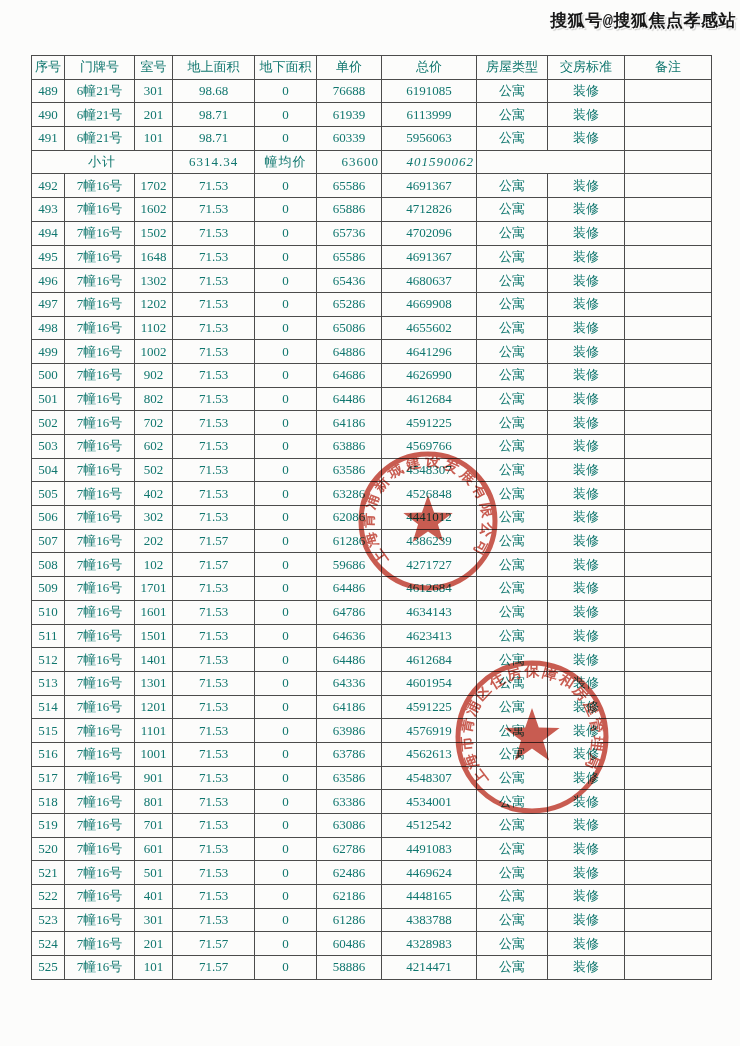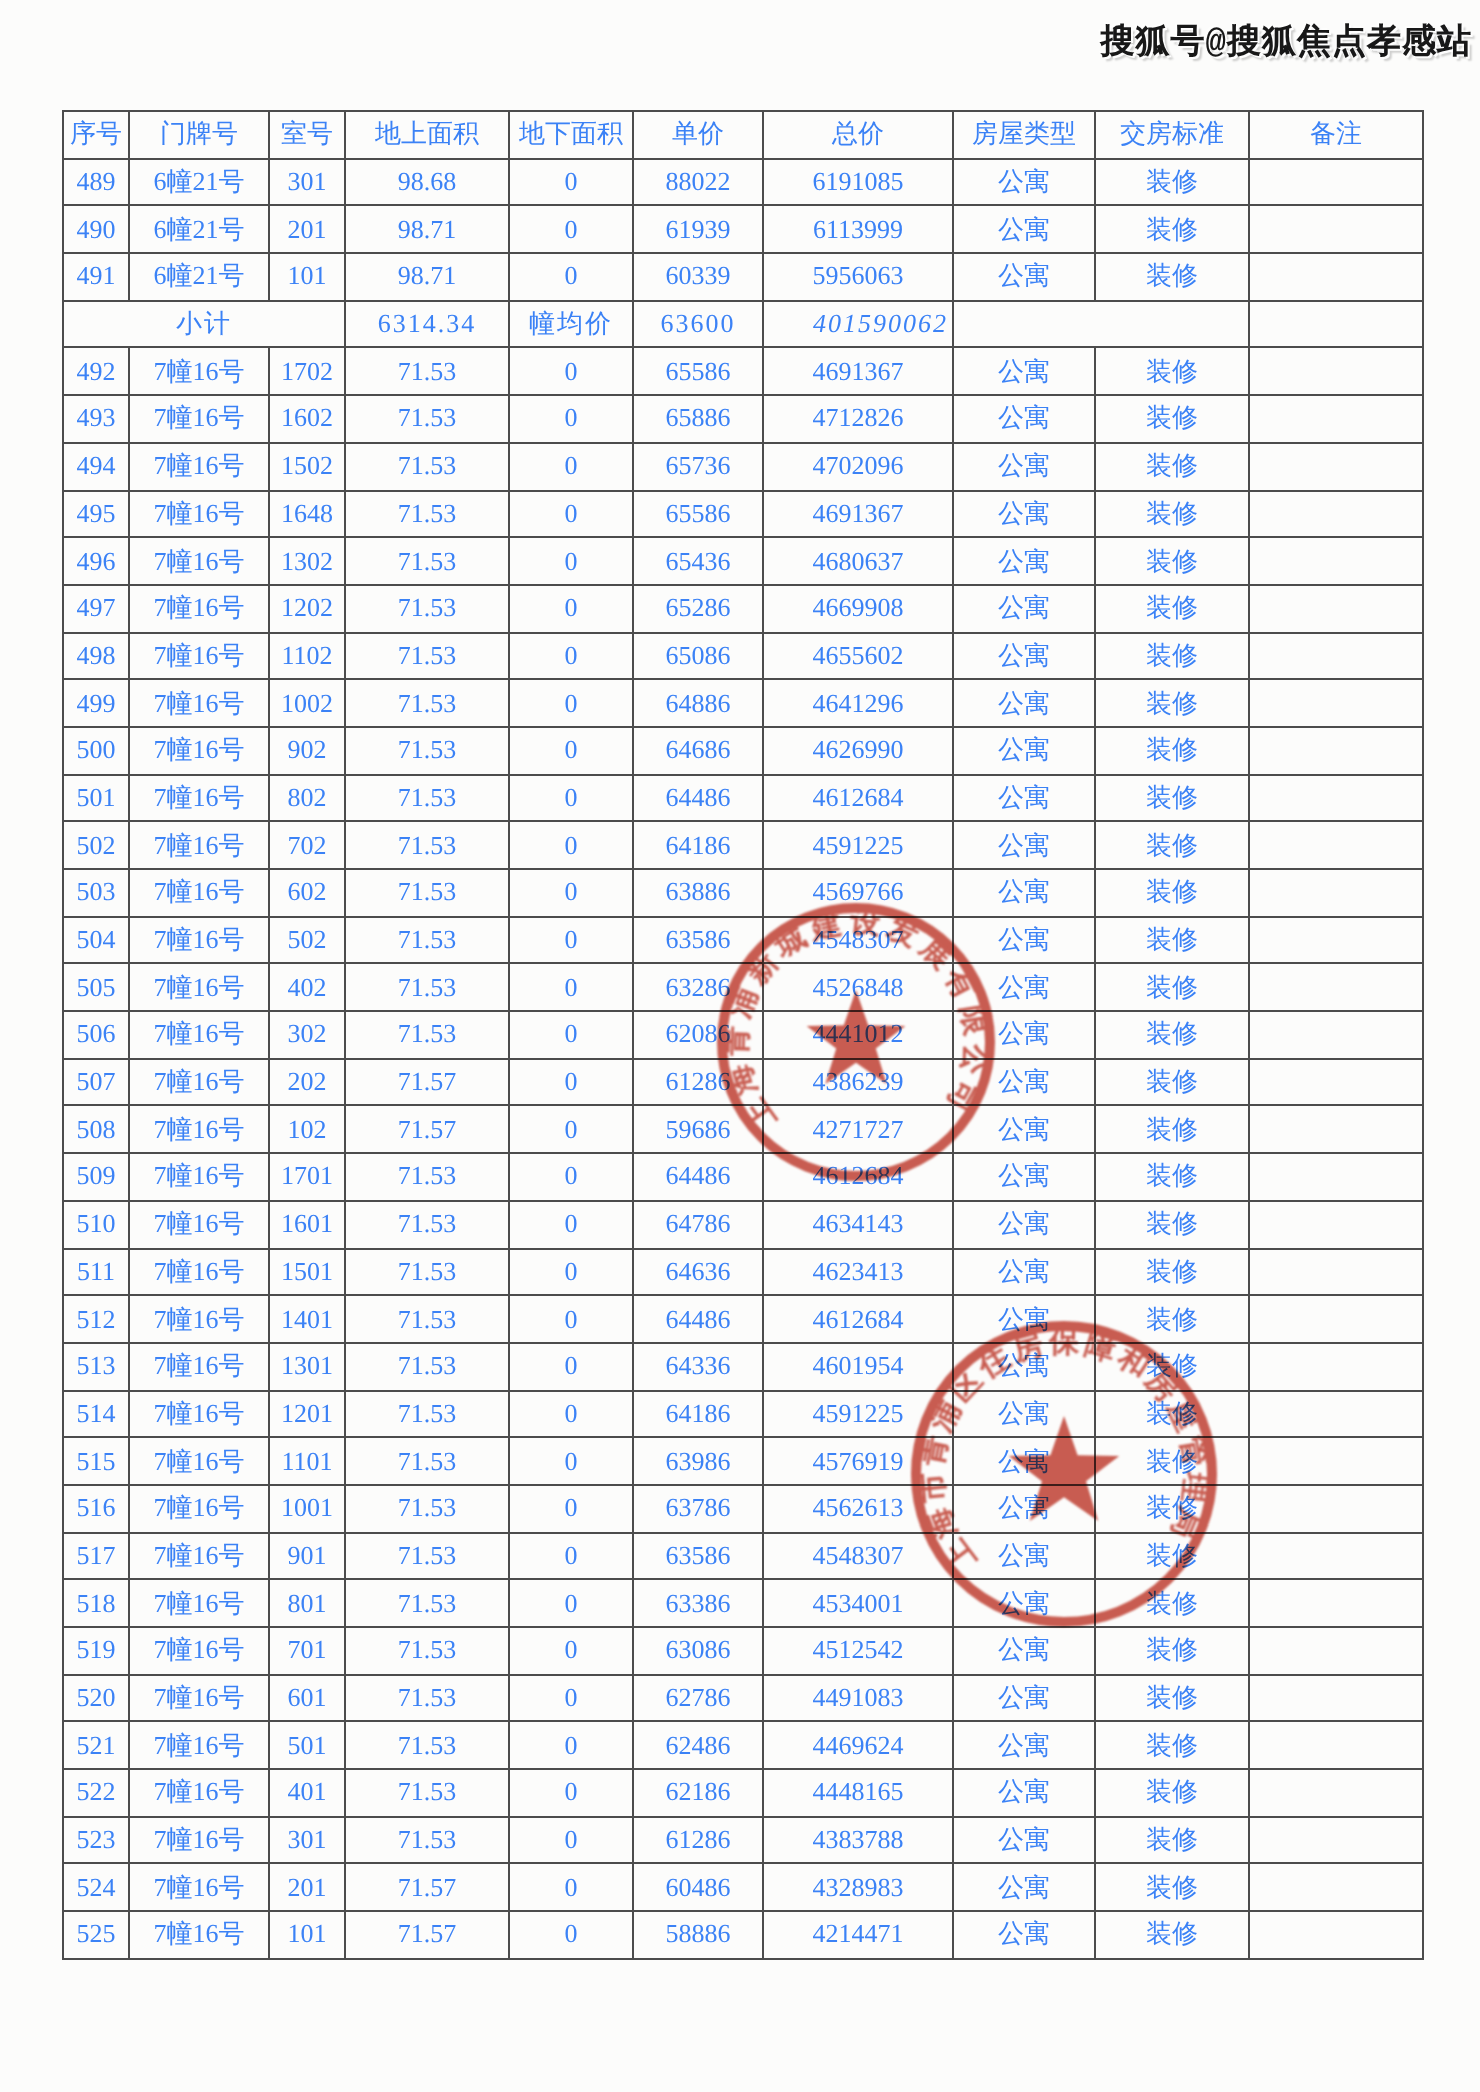--- a/index.html
+++ b/index.html
@@ -10,21 +10,21 @@
   }
   .watermark{
     position:absolute;top:9px;right:4px;
     font-size:17px;font-weight:bold;color:#181818;letter-spacing:0.5px;
     text-shadow:1px 1px 0 rgba(255,255,255,.95),-1px -1px 0 rgba(255,255,255,.6),2px 2px 1px rgba(0,0,0,.18);
     font-family:Liberation Mono, monospace;
   }
   table.price{
     position:absolute;left:31px;top:55px;width:680px;
     border-collapse:collapse;table-layout:fixed;
-    font-size:13px;color:#3b82f6;
+    font-size:13px;color:#0f766e;
   }
   table.price th,table.price td{
     border:1px solid #4c4c4c;
     height:22.7px;padding:0 2px;
     text-align:center;vertical-align:middle;
     font-weight:normal;overflow:hidden;white-space:nowrap;
   }
   table.price td.num{font-family:"Liberation Serif","DejaVu Serif",serif;}
   tr.subtotal td{letter-spacing:1px;}
   .stamp{
@@ -66,21 +66,21 @@
         <th>备注</th>
       </tr>
   </thead>
   <tbody id="tbody">
       <tr>
         <td class="num">489</td>
         <td>6幢21号</td>
         <td class="num">301</td>
         <td class="num">98.68</td>
         <td class="num">0</td>
-        <td class="num">88022</td>
+        <td class="num">76688</td>
         <td class="num">6191085</td>
         <td>公寓</td>
         <td>装修</td>
         <td></td>
       </tr>
       <tr>
         <td class="num">490</td>
         <td>6幢21号</td>
         <td class="num">201</td>
         <td class="num">98.71</td>
@@ -100,21 +100,21 @@
         <td class="num">60339</td>
         <td class="num">5956063</td>
         <td>公寓</td>
         <td>装修</td>
         <td></td>
       </tr>
       <tr class="subtotal">
         <td colspan="3">小计</td>
         <td style="">6314.34</td>
         <td>幢均价</td>
-        <td style="text-align: center;">63600</td>
+        <td style="text-align: right;">63600</td>
         <td style="text-align: right; font-style: italic;">401590062</td>
         <td colspan="2"></td>
         <td></td>
       </tr>
       <tr>
         <td class="num">492</td>
         <td>7幢16号</td>
         <td class="num">1702</td>
         <td class="num">71.53</td>
         <td class="num">0</td>

